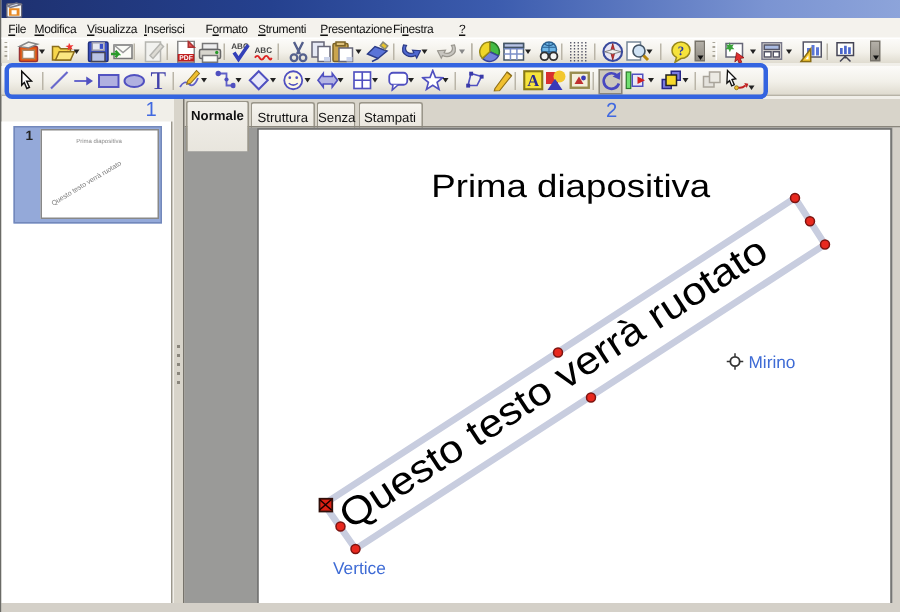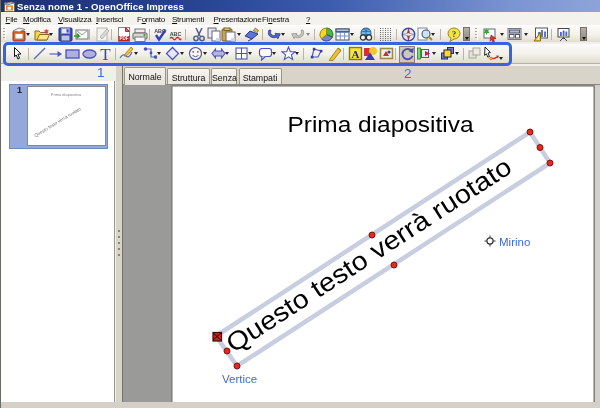--- a/index.html
+++ b/index.html
@@ -17,40 +17,39 @@
  background:linear-gradient(#fcfbf9 0%,#f2f0e9 55%,#dfdbcf 100%);border-bottom:1px solid #b7b3a6}
 .ico{position:absolute}
 .sep1{position:absolute;width:1px;height:11px;background:#bab5a8}
 .sep2{position:absolute;width:1px;height:12px;background:#bab5a8}
 .dar{position:absolute;width:0;height:0;border-left:2.5px solid transparent;border-right:2.5px solid transparent;border-top:3px solid #222}
 .grip{position:absolute;width:3px;height:12px;
  background:repeating-linear-gradient(#aaa69a 0 1px,transparent 1px 3px);border-right:1px solid #fff}
 #annorect{position:absolute;left:2px;top:42px;width:509px;height:24px;border:3px solid #3464e0;border-radius:5px;z-index:5}
 #tabstrip{position:absolute;left:122px;top:66px;width:478px;height:19px;background:#d8d4ca}
 .tab{position:absolute;top:2px;height:32px;background:linear-gradient(#f6f4ef,#dedacf);border:1px solid #9a968a;border-bottom:none;border-radius:2px 2px 0 0;font-size:8.8px;color:#111;text-align:center;padding-top:4px;white-space:nowrap}
-#tabnorm{background:linear-gradient(#f2f0eb,#e8e5dd);font-weight:normal;top:1px;height:18px;z-index:2}
+#tabnorm{background:linear-gradient(#f2f0eb,#e8e5dd);font-weight:bold;top:1px;height:34px;z-index:2}
 #tabline{position:absolute;left:122px;top:84px;width:478px;height:1px;background:#8a867c}
 #lefthead{position:absolute;left:0;top:64px;width:115px;height:16px;background:#dad6cc;border-bottom:1px solid #b8b4a8}
 #leftpanel{position:absolute;left:0;top:81px;width:114px;height:321px;background:#fff;border-right:1px solid #9b978c}
 #splitter{position:absolute;left:115px;top:64px;width:7px;height:338px;background:#d8d4ca;border-right:1px solid #76736b}
 #workspace{position:absolute;left:122px;top:85px;width:478px;height:317px;background:#9a9a98}
 #botstrip{position:absolute;left:0;top:402px;width:600px;height:6px;background:#d4d0c8}
 #rightstrip{position:absolute;left:594px;top:85px;width:6px;height:317px;background:#d4d0c8}
 .anno{color:#4169e0;font-size:13px;position:absolute;z-index:6}
 </style></head>
 <body>
 <div id="win">
 <div id="titlebar">
 <svg id="appico" width="11" height="11" viewBox="0 0 11 11">
         <rect x="0.5" y="1.5" width="10" height="9" rx="1" fill="#f6f6f4" stroke="#667"></rect>
         <rect x="2" y="4.5" width="7" height="5" fill="#e88923"></rect>
         <rect x="3.7" y="5.8" width="3.4" height="2.8" fill="#fff"></rect>
         <path d="M1 3 L7 1 L10 2 L3 4 Z" fill="#dde4ee" stroke="#778"></path>
       </svg>
-<div id="titletext">Senza nome 1 - OpenOffice Impress</div>
 </div>
 <div id="menubar">
 <span class="mi" style="left:4.5px"><u>F</u>ile</span>
 <span class="mi" style="left:22px"><u>M</u>odifica</span>
 <span class="mi" style="left:57px"><u>V</u>isualizza</span>
 <span class="mi" style="left:95px"><u>I</u>nserisci</span>
 <span class="mi" style="left:136px">F<u>o</u>rmato</span>
 <span class="mi" style="left:171px"><u>S</u>trumenti</span>
 <span class="mi" style="left:212.5px"><u>P</u>resentazione</span>
 <span class="mi" style="left:261px">Fi<u>n</u>estra</span>

